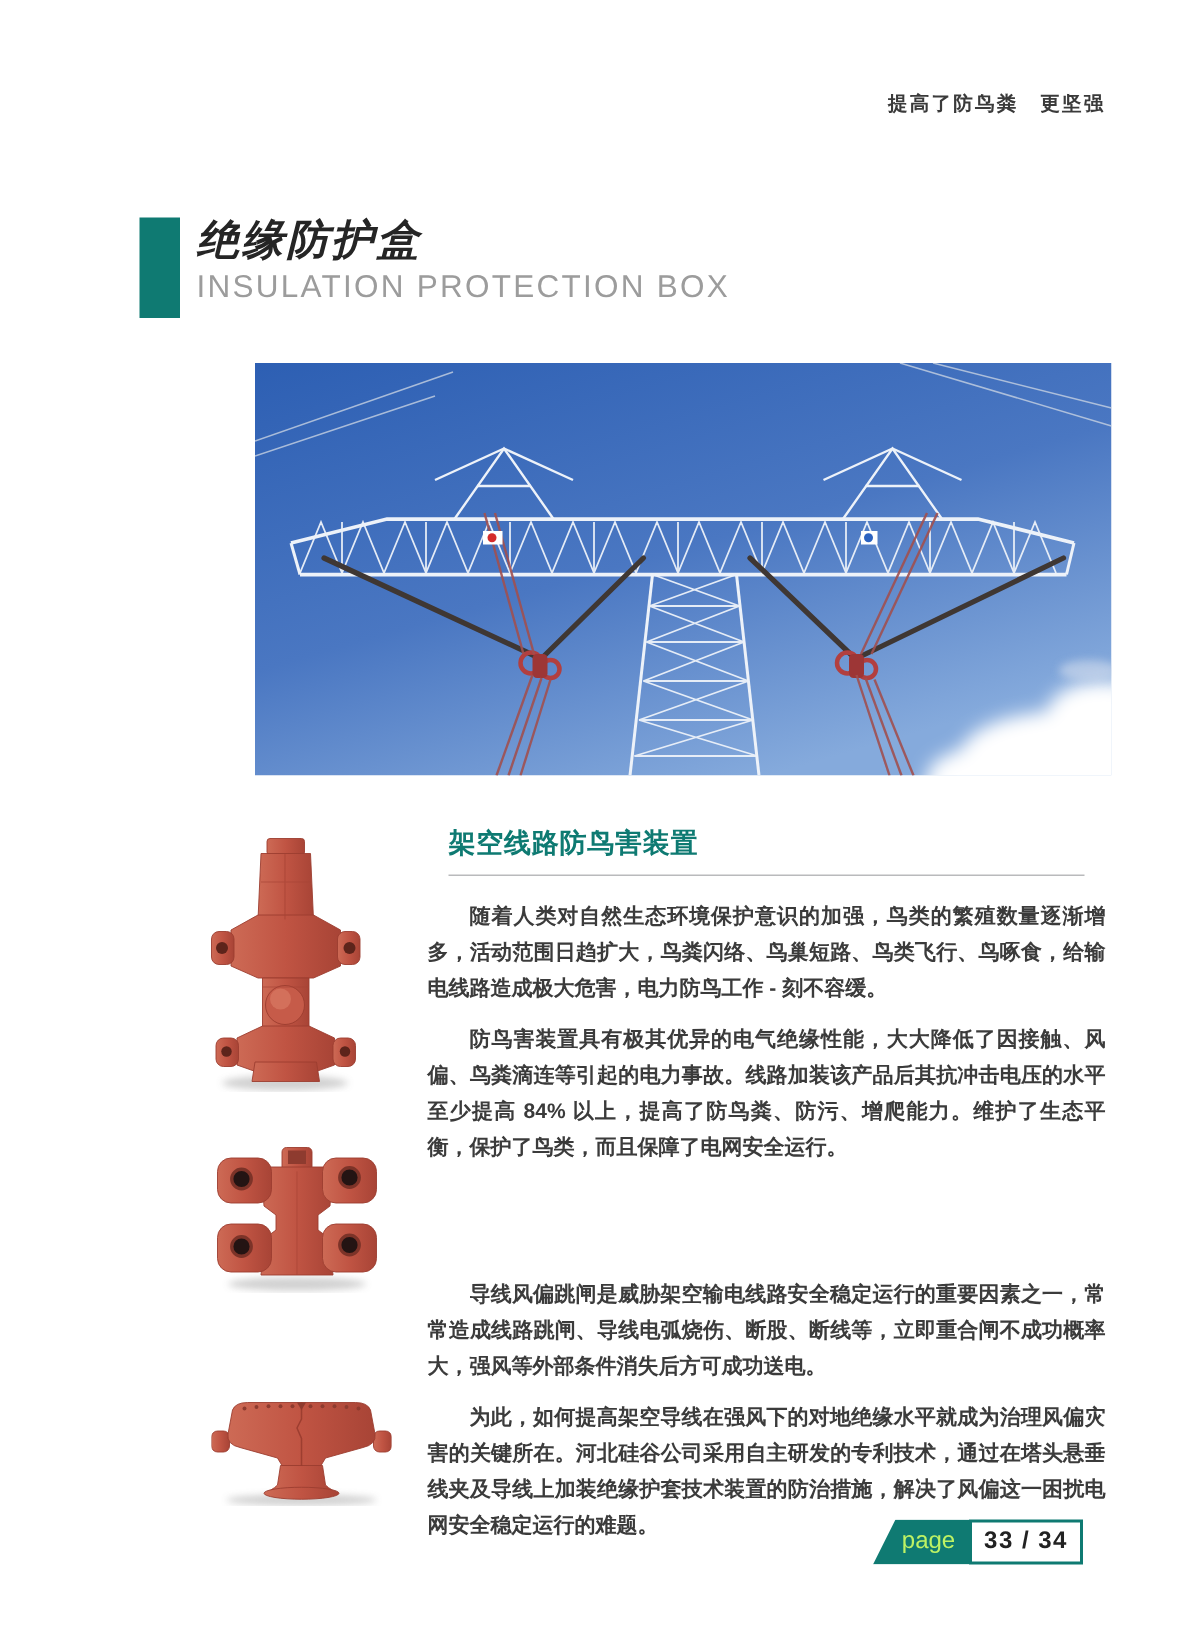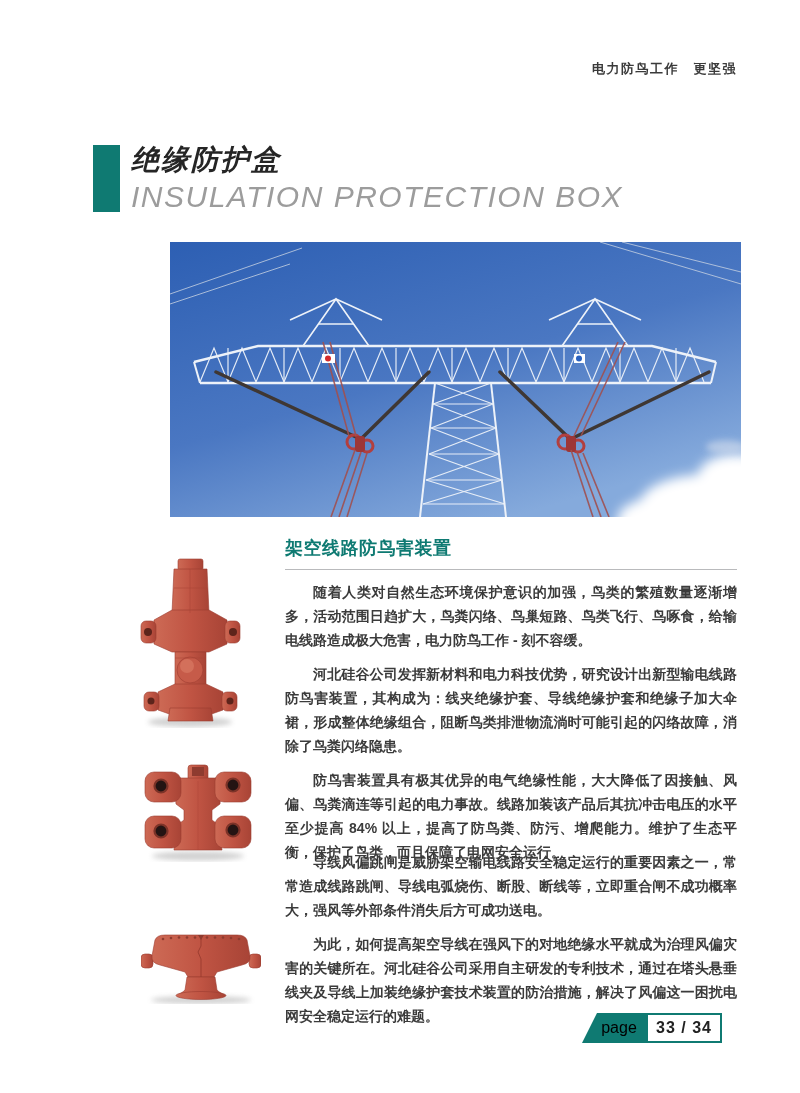--- a/index.html
+++ b/index.html
@@ -12,62 +12,62 @@
     position:absolute;top:60px;right:63px;font-size:13px;font-weight:bold;
     color:#3a3a3a;letter-spacing:1.5px;
   }
   
   .accent-bar{position:absolute;left:93px;top:145px;width:27px;height:67px;background:#0f7a72;}
   .title-cn{
     position:absolute;left:131px;top:141px;font-size:28px;font-weight:bold;color:#252525;
     letter-spacing:2px;margin:0;font-style:italic;
   }
   .title-en{
-    position:absolute;left:131px;top:180px;font-size:30px;color:#9c9c9c;letter-spacing:1.5px;font-style:italic;
+    position:absolute;left:131px;top:180px;font-size:21px;color:#9c9c9c;letter-spacing:1.5px;
   }
   
   .photo{position:absolute;left:170px;top:242px;width:571px;height:275px;}
   .photo svg{display:block;}
   
   .product{position:absolute;}
   .product1{left:138px;top:558px;width:105px;height:170px;}
   .product2{left:144px;top:764px;width:108px;height:98px;}
   .product3{left:141px;top:932px;width:120px;height:72px;}
   
   .sec{position:absolute;left:285px;width:452px;}
   .sec1{top:536px;}
   .sec2{top:840px;}
   .sec h2{
-    margin:0;font-size:18px;font-weight:bold;color:#0e7a72;letter-spacing:.5px;
+    margin:14px;font-size:18px;font-weight:bold;color:#0e7a72;letter-spacing:.5px;
     padding-bottom:9px;border-bottom:1px solid #b9babc;
   }
   .sec p{
     margin:10px 0 0;font-size:14px;line-height:24px;color:#3b3b3b;
     text-align:justify;text-indent:2em;font-weight:bold;
   }
   
   .badge{position:absolute;left:582px;top:1013px;height:30px;display:flex;}
   .badge-teal{
-    width:64px;background:#0f7a72;color:#000000;font-size:16px;
+    width:64px;background:#0f7a72;color:#bef264;font-size:16px;
     display:flex;align-items:center;justify-content:center;padding-left:10px;box-sizing:border-box;
     clip-path:polygon(15px 0,100% 0,100% 100%,0 100%);
   }
   .badge-num{
     width:76px;background:#fff;border:2px solid #0f7a72;box-sizing:border-box;
     color:#222;font-size:16px;display:flex;align-items:center;justify-content:center;
     letter-spacing:1px;
     font-weight:bold;
   }
 </style>
 </head>
 <body>
 
 <div class="page">
 
-  <div class="slogan">电力防鸟工作　更坚强</div>
+  <div class="slogan">提高了防鸟粪　更坚强</div>
 
   <div class="accent-bar"></div>
   <h1 class="title-cn">绝缘防护盒</h1>
   <div class="title-en">INSULATION PROTECTION BOX</div>
 
   <div class="photo">
     <svg viewBox="0 0 571 275" width="571" height="275" preserveAspectRatio="none">
       <defs>
         <linearGradient id="sky" x1="0" y1="0" x2="0.6" y2="1">
           <stop offset="0" stop-color="#2d5fb3"></stop>
@@ -245,21 +245,20 @@
           <circle cx="82" cy="5.5" r="1.3"></circle>
           <circle cx="90" cy="6" r="1.3"></circle>
           <circle cx="98" cy="7" r="1.3"></circle>
       </g>
     </svg>
   </div>
 
   <section class="sec sec1">
     <h2>架空线路防鸟害装置</h2>
     <p>随着人类对自然生态环境保护意识的加强，鸟类的繁殖数量逐渐增多，活动范围日趋扩大，鸟粪闪络、鸟巢短路、鸟类飞行、鸟啄食，给输电线路造成极大危害，电力防鸟工作 - 刻不容缓。</p>
-    <p>河北硅谷公司发挥新材料和电力科技优势，研究设计出新型输电线路防鸟害装置，其构成为：线夹绝缘护套、导线绝缘护套和绝缘子加大伞裙，形成整体绝缘组合，阻断鸟类排泄物流淌时可能引起的闪络故障，消除了鸟粪闪络隐患。</p>
     <p>防鸟害装置具有极其优异的电气绝缘性能，大大降低了因接触、风偏、鸟粪滴连等引起的电力事故。线路加装该产品后其抗冲击电压的水平至少提高 84% 以上，提高了防鸟粪、防污、增爬能力。维护了生态平衡，保护了鸟类，而且保障了电网安全运行。</p>
   </section>
 
   <section class="sec sec2">
     <p>导线风偏跳闸是威胁架空输电线路安全稳定运行的重要因素之一，常常造成线路跳闸、导线电弧烧伤、断股、断线等，立即重合闸不成功概率大，强风等外部条件消失后方可成功送电。</p>
     <p>为此，如何提高架空导线在强风下的对地绝缘水平就成为治理风偏灾害的关键所在。河北硅谷公司采用自主研发的专利技术，通过在塔头悬垂线夹及导线上加装绝缘护套技术装置的防治措施，解决了风偏这一困扰电网安全稳定运行的难题。</p>
   </section>
 
   <div class="badge">
     <div class="badge-teal">page</div>

